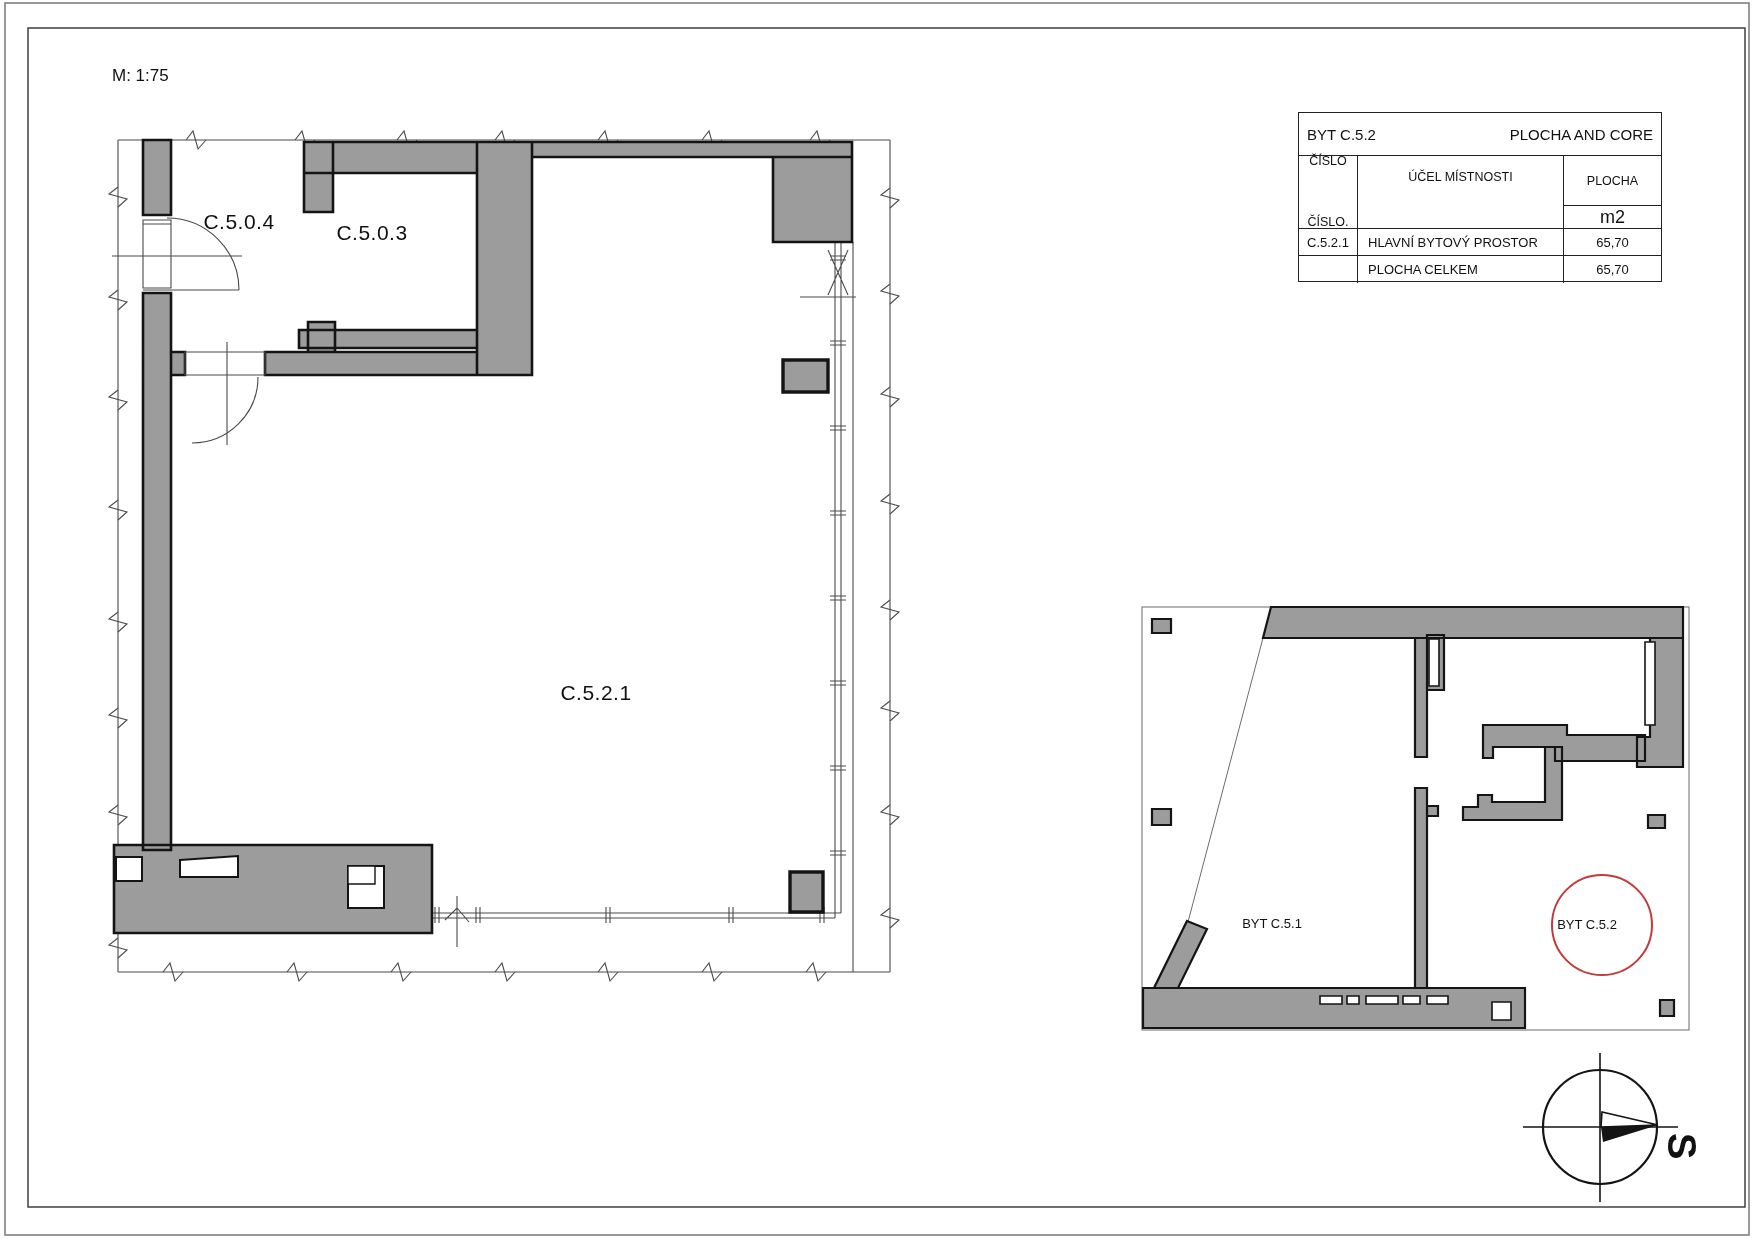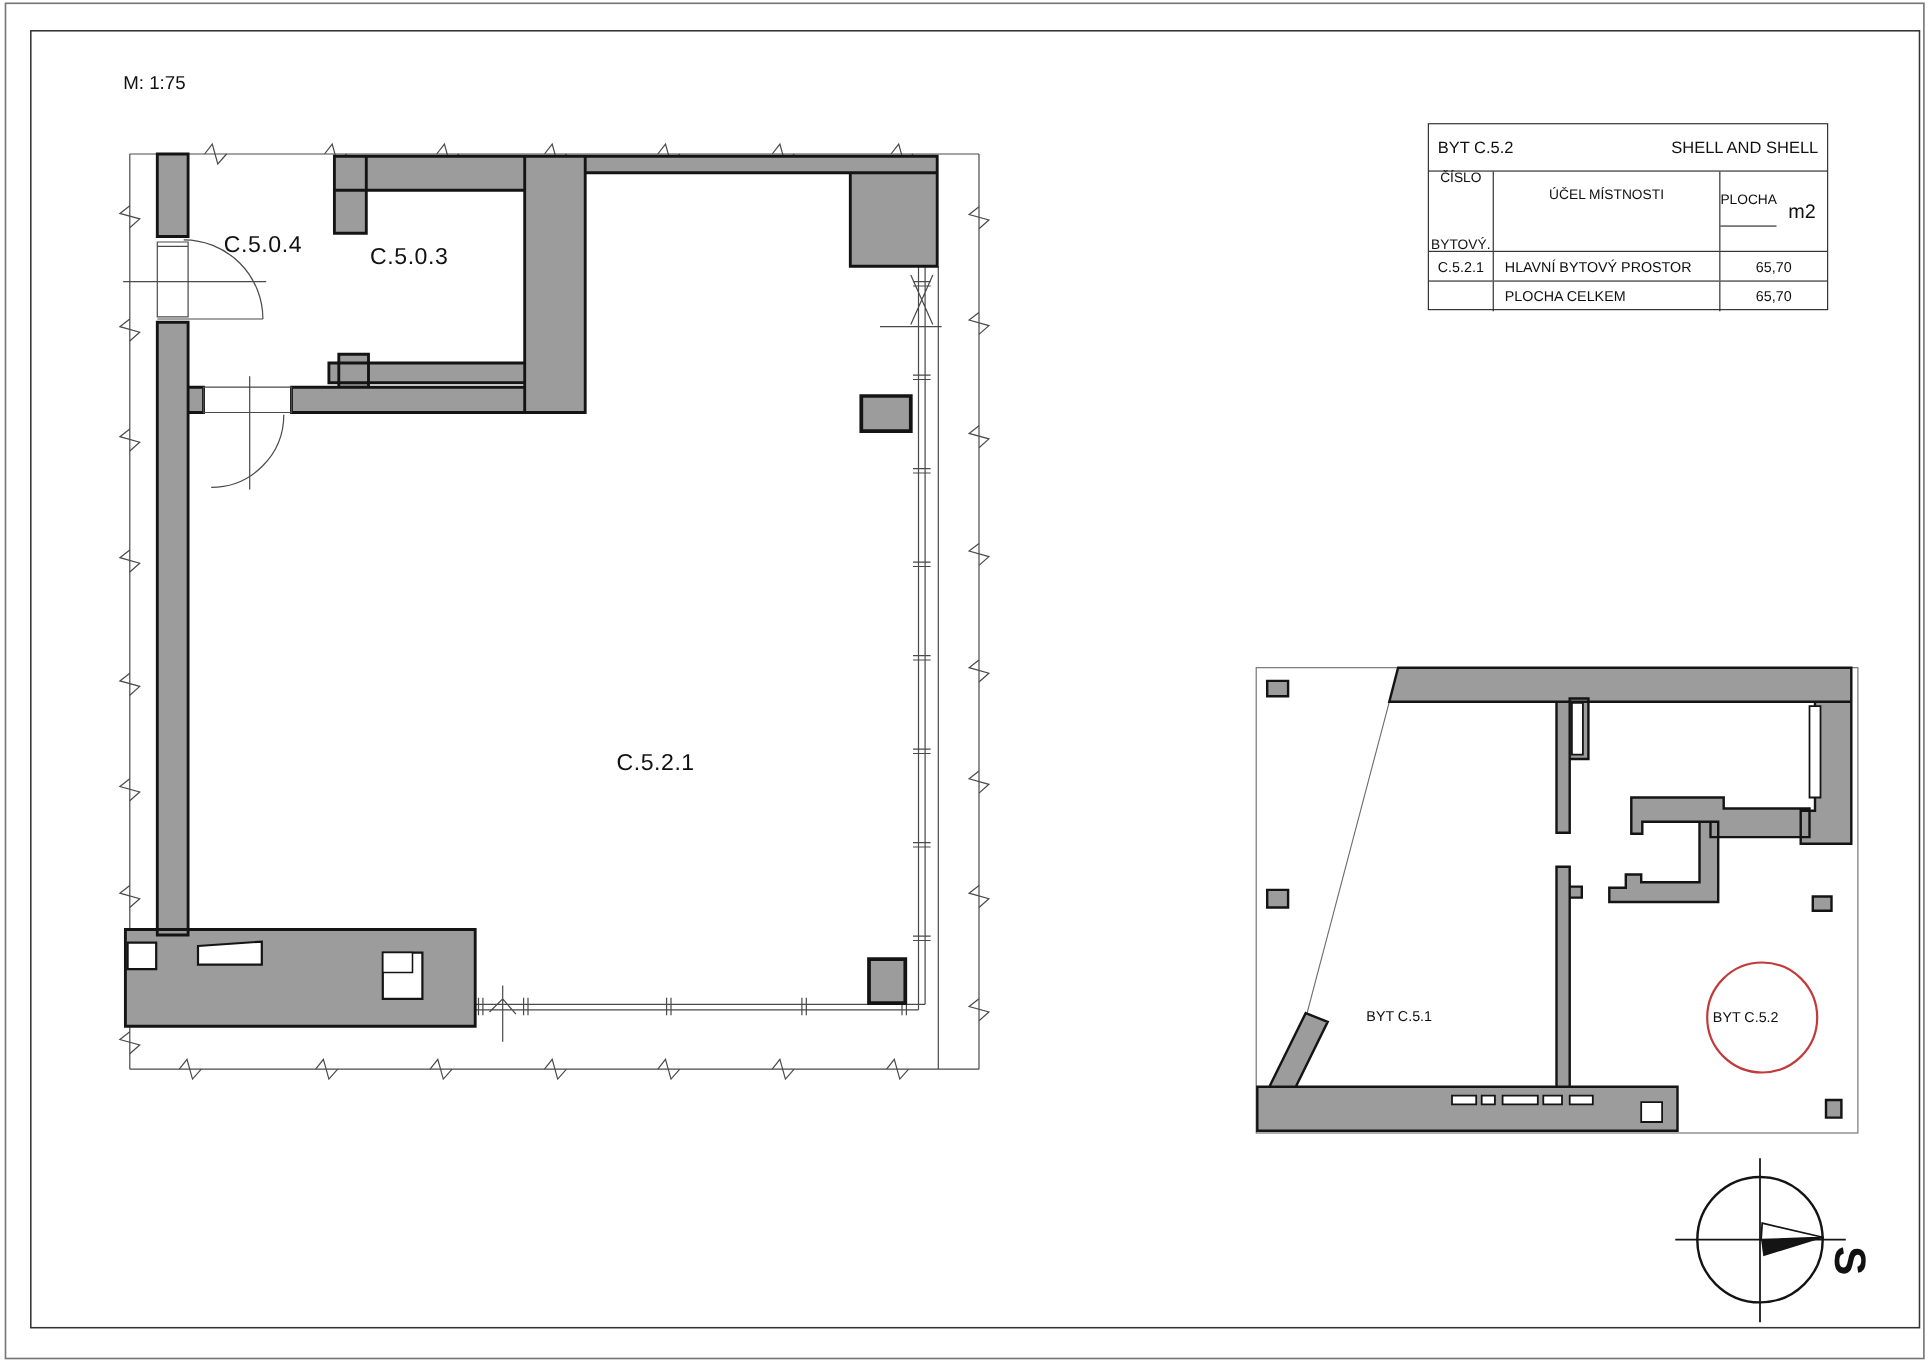--- a/index.html
+++ b/index.html
@@ -20,21 +20,21 @@
   #room-table{position:absolute;left:1298px;top:112px;width:364px;height:170px;
       border:1.6px solid #222;box-sizing:border-box;font-size:13px;}
   #room-table .hdr{height:43px;border-bottom:1.6px solid #222;display:flex;
       align-items:center;justify-content:space-between;padding:0 8px;box-sizing:border-box;font-size:15px;}
   #room-table .cols{display:flex;height:73px;border-bottom:1.4px solid #222;box-sizing:border-box;}
   #room-table .c1{width:59px;border-right:1.4px solid #222;box-sizing:border-box;}
   #room-table .c2{flex:1;border-right:1.4px solid #222;box-sizing:border-box;}
   #room-table .c3{width:97px;box-sizing:border-box;}
   #room-table .cols .c1{display:flex;flex-direction:column;align-items:center;justify-content:center;line-height:1.35;font-size:12.5px;gap:44px;}
   #room-table .cols .c2{display:flex;align-items:flex-start;justify-content:center;padding-top:14px;font-size:12.5px;}
-  #room-table .cols .c3{display:flex;flex-direction:row;}
+  #room-table .cols .c3{display:flex;flex-direction:column;}
   #room-table .area-top{height:50px;display:flex;align-items:center;justify-content:center;border-bottom:1.3px solid #222;box-sizing:border-box;font-size:12.5px;}
   #room-table .area-bot{flex:1;display:flex;align-items:center;justify-content:center;font-size:18px;}
   #room-table .r{display:flex;height:27px;border-bottom:1.3px solid #222;box-sizing:border-box;font-size:13px;}
   #room-table .r:last-child{border-bottom:none;}
   #room-table .r .c1{display:flex;align-items:center;justify-content:center;}
   #room-table .r .c2{display:flex;align-items:center;padding-left:10px;}
   #room-table .r .c3{display:flex;align-items:center;justify-content:center;}
   #scale-label{position:absolute;left:112px;top:66px;font-size:17px;text-align:right;}
 </style>
 </head>
@@ -189,26 +189,26 @@
     <path d="M1658,1125 L1601,1127 L1603,1142 Z" fill="#141414"></path>
     <text class="northS" transform="translate(1668,1146) rotate(90)" x="0" y="0">S</text>
   </g>
 </svg>
 
 <div id="scale-label">M: 1:75</div>
 
 <div id="room-table">
   <div class="hdr">
     <span>BYT C.5.2</span>
-    <span>SHELL AND SHELL</span>
+    <span>PLOCHA AND CORE</span>
   </div>
   <div class="cols">
     <div class="c1">
       <span>ČÍSLO</span>
-      <span>BYTOVÝ.</span>
+      <span>ČÍSLO.</span>
     </div>
     <div class="c2">
       <span>ÚČEL MÍSTNOSTI</span>
     </div>
     <div class="c3">
       <div class="area-top">PLOCHA</div>
       <div class="area-bot">m2</div>
     </div>
   </div>
   <div class="r">

